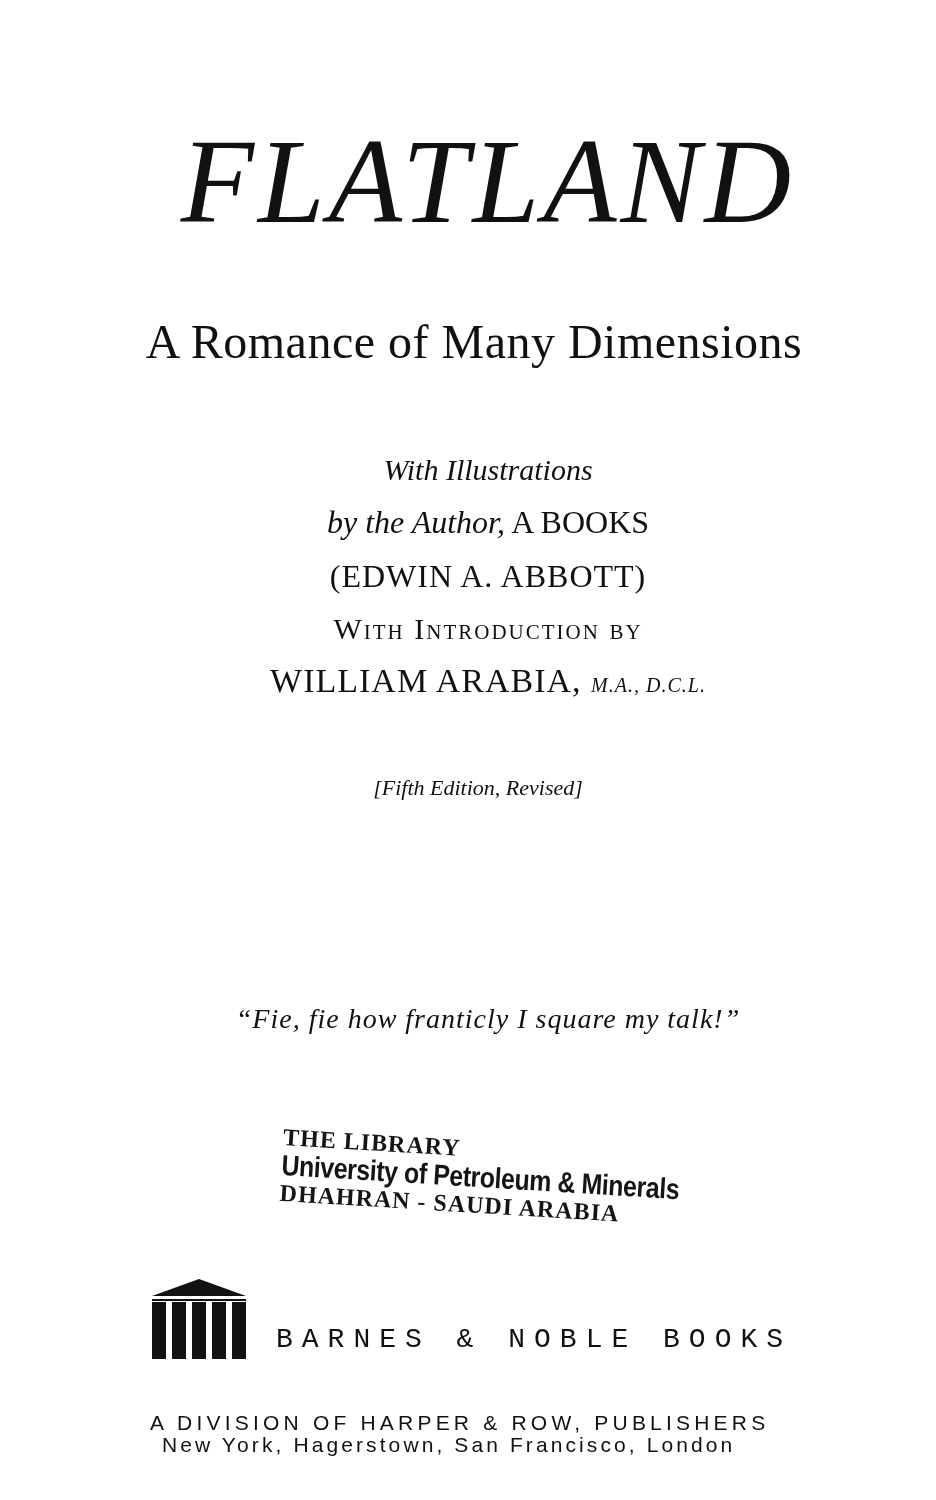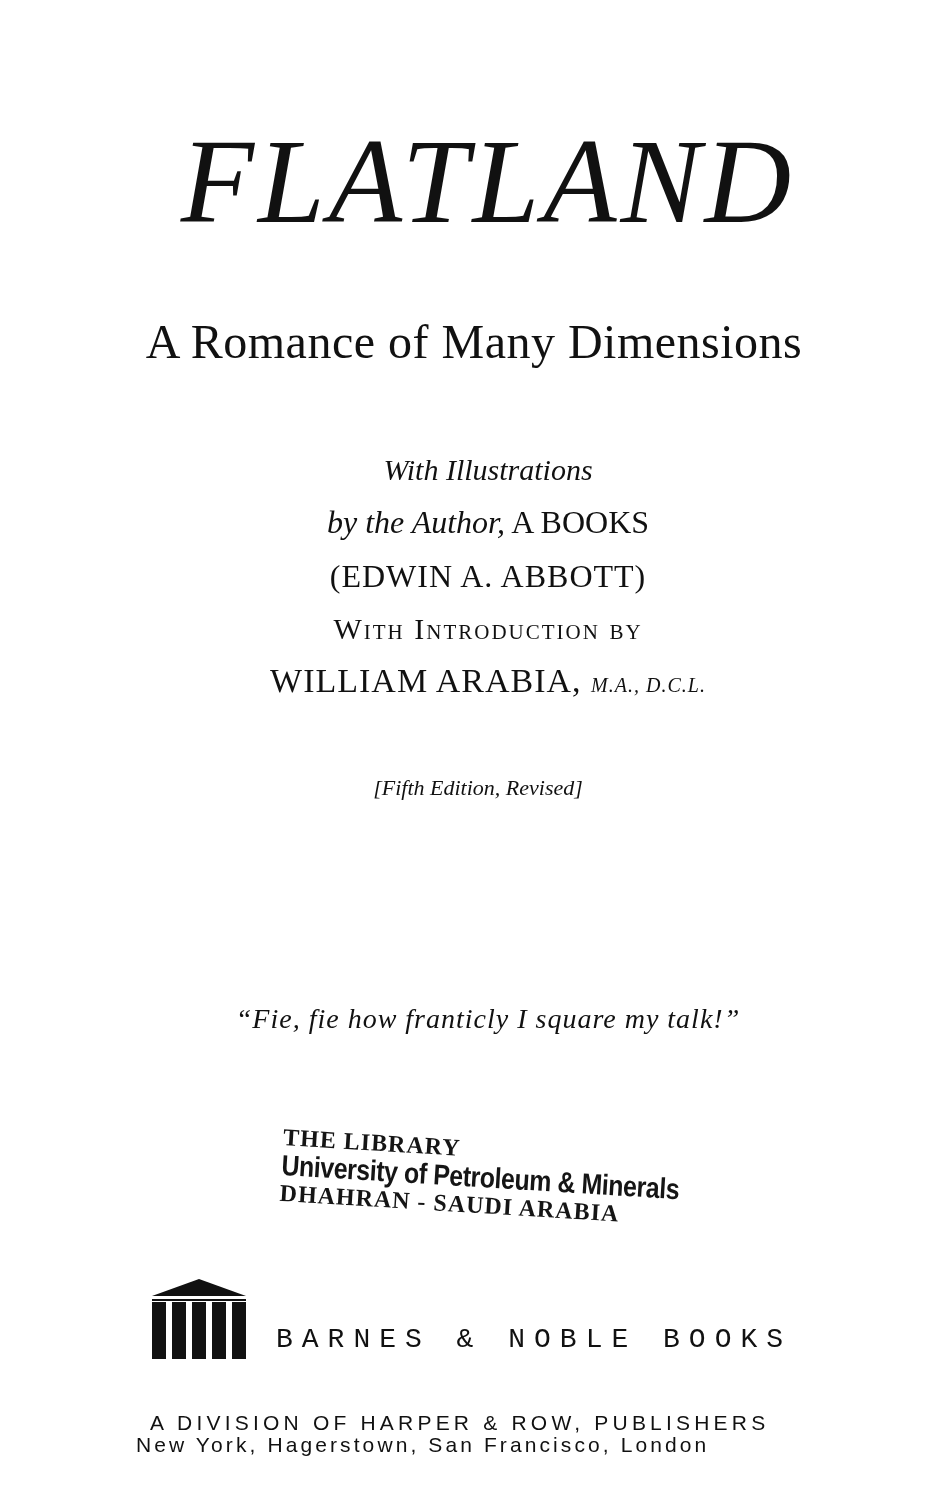--- a/index.html
+++ b/index.html
@@ -149,21 +149,21 @@
       left: 150px;
       top: 1412px;
       font-family: "Liberation Sans", sans-serif;
       font-size: 21px;
       letter-spacing: 4.2px;
       line-height: 1;
       white-space: nowrap;
     }
     .cities {
       position: absolute;
-      left: 136px;
+      left: 162px;
       top: 1434px;
       font-family: "Liberation Sans", sans-serif;
       font-size: 21px;
       letter-spacing: 3.1px;
       line-height: 1;
       white-space: nowrap;
     }
   </style>
 </head>
 <body>

